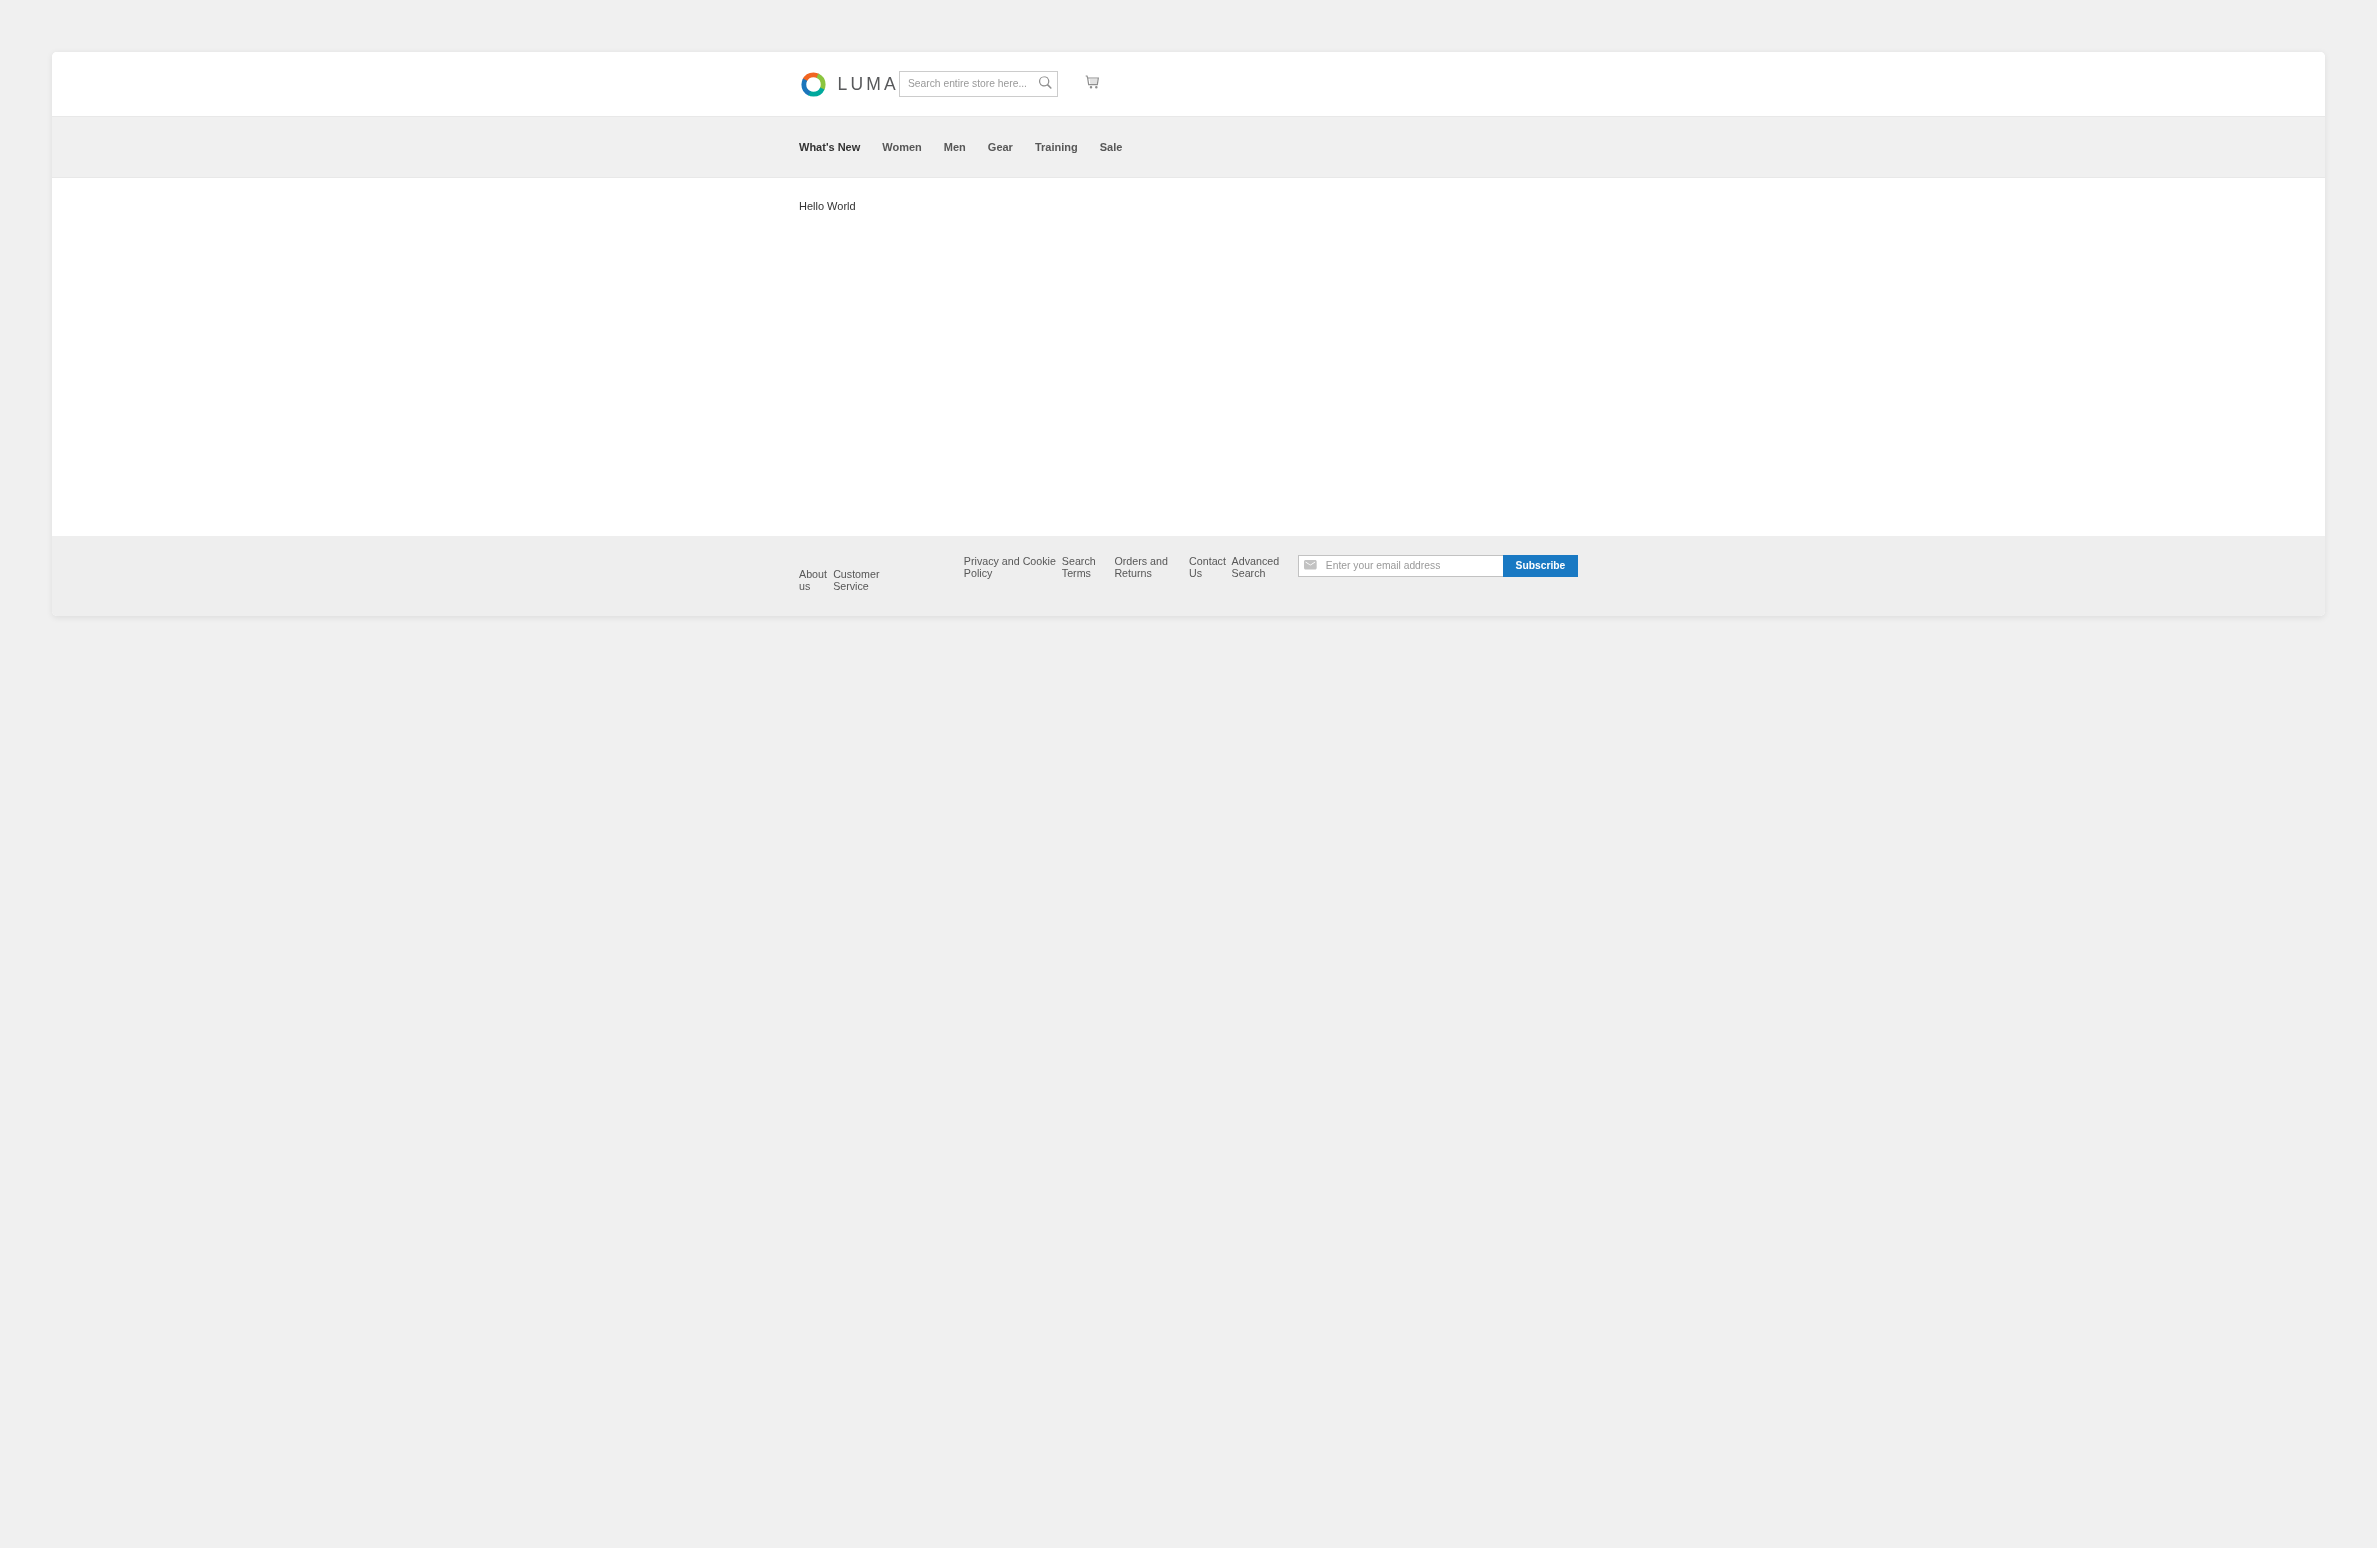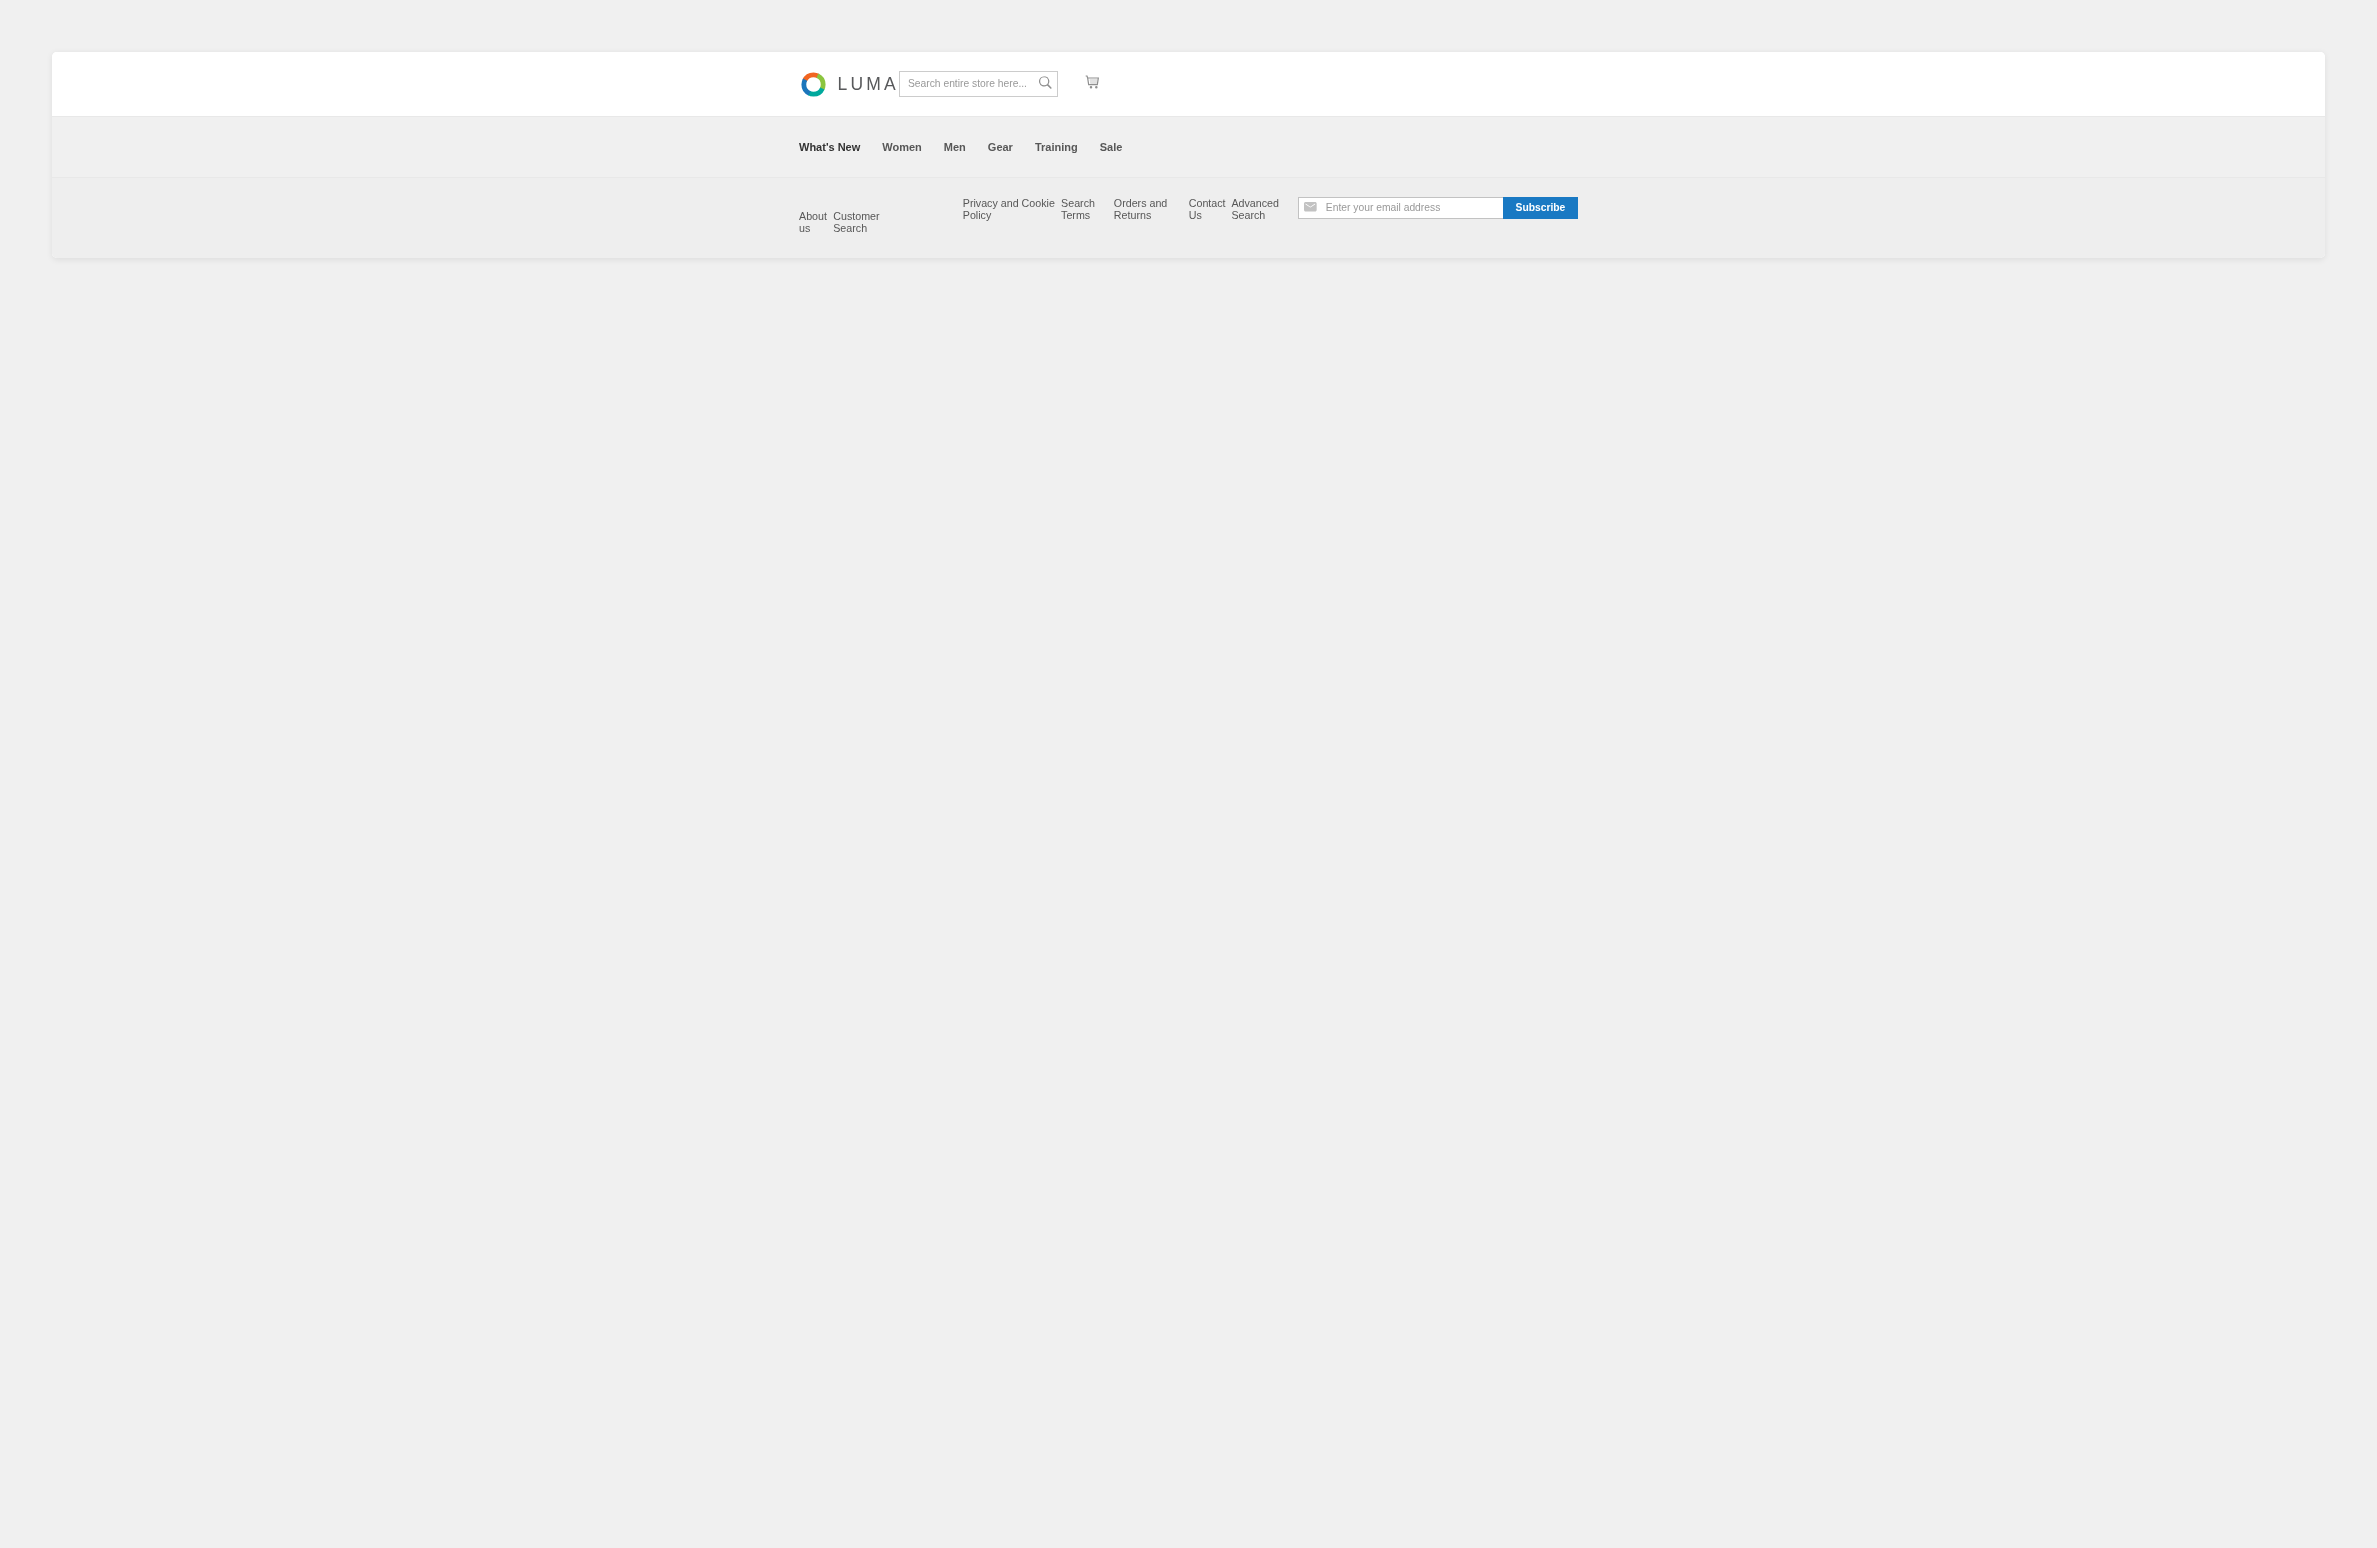--- a/index.html
+++ b/index.html
@@ -234,27 +234,30 @@
     <div class="nav-inner">
       <a class="nav-item active">What's New</a>
       <a class="nav-item">Women</a>
       <a class="nav-item">Men</a>
       <a class="nav-item">Gear</a>
       <a class="nav-item">Training</a>
       <a class="nav-item">Sale</a>
     </div>
   </div>
 
+  <div class="main-content">
+    <p class="content-text">Hello World</p>
+  </div>
 
   <div class="footer">
     <div class="footer-inner">
       <div class="footer-left">
         <div class="footer-col col1">
           <a class="footer-link">About us</a>
-          <a class="footer-link">Customer Search</a>
+          <a class="footer-link">Customer Service</a>
         </div>
         <div class="footer-col">
           <a class="footer-link">Privacy and Cookie Policy</a>
           <a class="footer-link">Search Terms</a>
           <a class="footer-link">Orders and Returns</a>
           <a class="footer-link">Contact Us</a>
           <a class="footer-link">Advanced Search</a>
         </div>
       </div>
       <div class="subscribe-wrapper">

